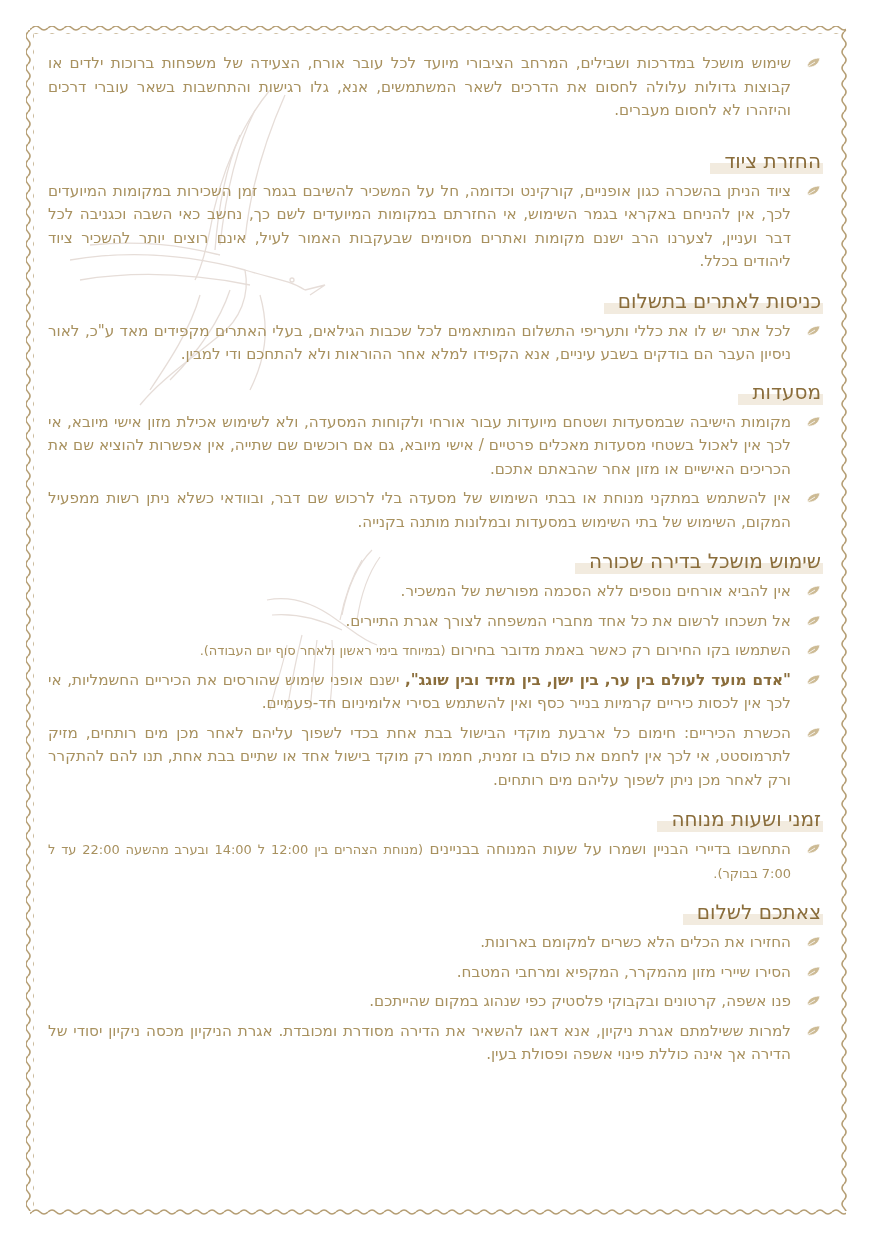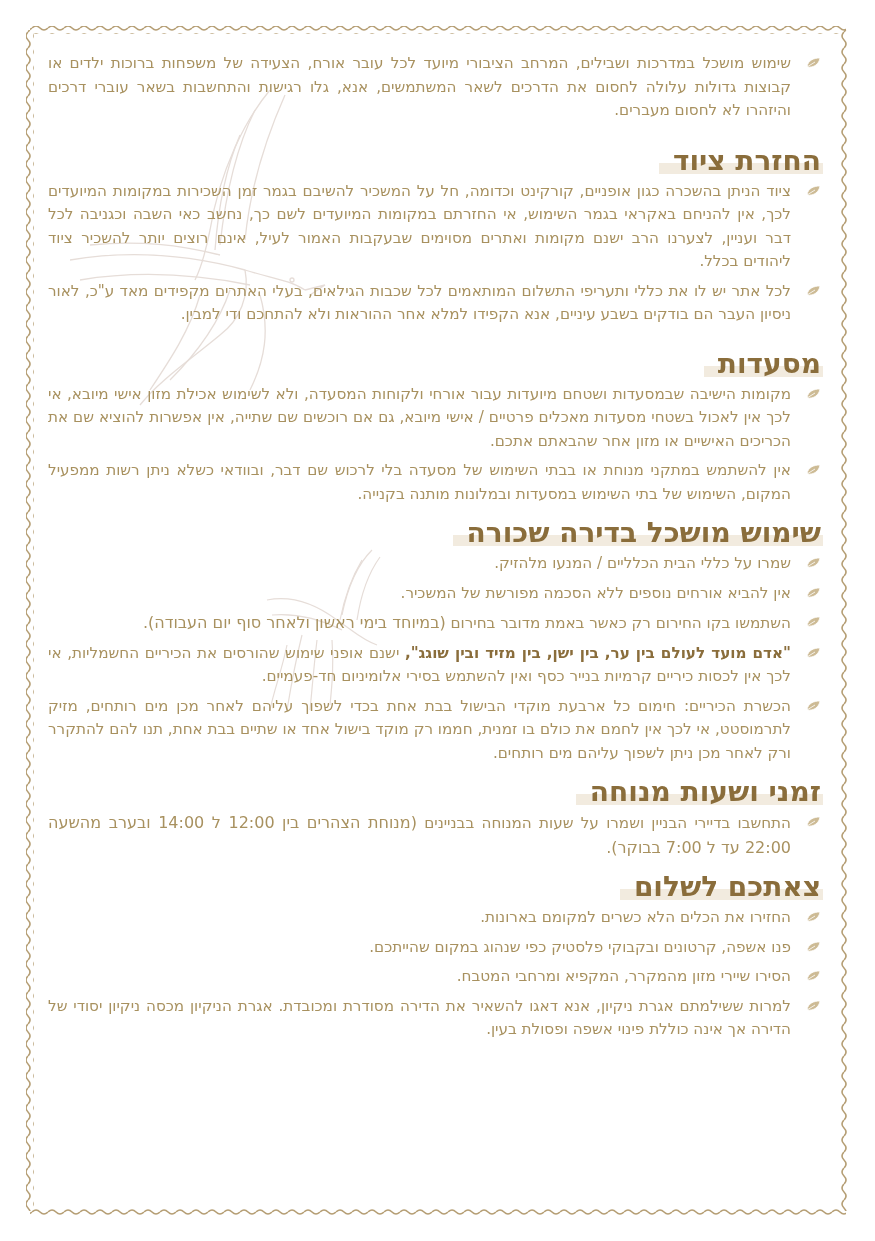--- a/index.html
+++ b/index.html
@@ -33,22 +33,22 @@
       direction: rtl;
     }
     .section-heading {
       display: flex;
       justify-content: flex-start;
       margin: 0;
     }
     .heading-text {
       display: inline-block;
       font-family: "DejaVu Sans", sans-serif;
-      font-weight: bold;
-      font-size: 28px;
+      font-weight: normal;
+      font-size: 20px;
       line-height: 26px;
       color: #8a6d3b;
       padding: 0 2px 0 0;
       background: linear-gradient(to bottom, transparent 0, transparent 58%, #f2ebdf 58%, #f2ebdf 100%);
       padding-left: 14px;
     }
     ul.items {
       list-style: none;
       margin: 6px 0 0 0;
       padding: 0;
@@ -63,21 +63,21 @@
       margin-bottom: 6px;
     }
     li.item .leaf {
       position: absolute;
       right: 2px;
       top: 5px;
       width: 15px;
       height: 12px;
     }
     .small {
-      font-size: 16px;
+      font-size: 13px;
     }
     .bold-quote {
       font-weight: bold;
       color: #8a6d3b;
     }
   </style>
 </head>
 <body>
 
 <svg class="page-frame" width="875" height="1241" viewBox="0 0 875 1241">
@@ -143,30 +143,33 @@
   </div>
   <ul class="items">
     <li class="item">
       <svg class="leaf" viewBox="0 0 15 12">
           <path d="M1 10 C2 3 8 1 14 1 C13 7 8 11 1 10 Z M1 10 L9 5" fill="#cdbb95" stroke="#fff" stroke-width="0.8"></path>
         </svg>
       <span>ציוד הניתן בהשכרה כגון אופניים, קורקינט וכדומה, חל על המשכיר להשיבם בגמר זמן השכירות במקומות המיועדים לכך, אין להניחם באקראי בגמר השימוש, אי החזרתם במקומות המיועדים לשם כך, נחשב כאי השבה וכגניבה לכל דבר ועניין, לצערנו הרב ישנם מקומות ואתרים מסוימים שבעקבות האמור לעיל, אינם רוצים יותר להשכיר ציוד ליהודים בכלל.</span>
     </li>
   </ul>
 
+  <div class="section-heading" style="margin-top:14px;">
+    <span class="heading-text">כניסות לאתרים בתשלום</span>
+  </div>
   <ul class="items">
     <li class="item">
       <svg class="leaf" viewBox="0 0 15 12">
           <path d="M1 10 C2 3 8 1 14 1 C13 7 8 11 1 10 Z M1 10 L9 5" fill="#cdbb95" stroke="#fff" stroke-width="0.8"></path>
         </svg>
       <span>לכל אתר יש לו את כללי ותעריפי התשלום המותאמים לכל שכבות הגילאים, בעלי האתרים מקפידים מאד ע"כ, לאור ניסיון העבר הם בודקים בשבע עיניים, אנא הקפידו למלא אחר ההוראות ולא להתחכם ודי למבין.</span>
     </li>
   </ul>
 
-  <div class="section-heading" style="margin-top:24px;">
+  <div class="section-heading" style="margin-top:12px;">
     <span class="heading-text">מסעדות</span>
   </div>
   <ul class="items">
     <li class="item">
       <svg class="leaf" viewBox="0 0 15 12">
           <path d="M1 10 C2 3 8 1 14 1 C13 7 8 11 1 10 Z M1 10 L9 5" fill="#cdbb95" stroke="#fff" stroke-width="0.8"></path>
         </svg>
       <span>מקומות הישיבה שבמסעדות ושטחם מיועדות עבור אורחי ולקוחות המסעדה, ולא לשימוש אכילת מזון אישי מיובא, אי לכך אין לאכול בשטחי מסעדות מאכלים פרטיים / אישי מיובא, גם אם רוכשים שם שתייה, אין אפשרות להוציא שם את הכריכים האישיים או מזון אחר שהבאתם אתכם.</span>
     </li>
     <li class="item">
@@ -178,32 +181,32 @@
   </ul>
 
   <div class="section-heading" style="margin-top:14px;">
     <span class="heading-text">שימוש מושכל בדירה שכורה</span>
   </div>
   <ul class="items">
     <li class="item">
       <svg class="leaf" viewBox="0 0 15 12">
           <path d="M1 10 C2 3 8 1 14 1 C13 7 8 11 1 10 Z M1 10 L9 5" fill="#cdbb95" stroke="#fff" stroke-width="0.8"></path>
         </svg>
-      <span>שמרו על כללי הבית הכלליים / המנעו מלהזיק.</span>
     </li>
     <li class="item">
       <svg class="leaf" viewBox="0 0 15 12">
           <path d="M1 10 C2 3 8 1 14 1 C13 7 8 11 1 10 Z M1 10 L9 5" fill="#cdbb95" stroke="#fff" stroke-width="0.8"></path>
         </svg>
       <span>אין להביא אורחים נוספים ללא הסכמה מפורשת של המשכיר.</span>
     </li>
     <li class="item">
       <svg class="leaf" viewBox="0 0 15 12">
           <path d="M1 10 C2 3 8 1 14 1 C13 7 8 11 1 10 Z M1 10 L9 5" fill="#cdbb95" stroke="#fff" stroke-width="0.8"></path>
         </svg>
+      <span>אל תשכחו לרשום את כל אחד מחברי המשפחה לצורך אגרת התיירים.</span>
     </li>
     <li class="item">
       <svg class="leaf" viewBox="0 0 15 12">
           <path d="M1 10 C2 3 8 1 14 1 C13 7 8 11 1 10 Z M1 10 L9 5" fill="#cdbb95" stroke="#fff" stroke-width="0.8"></path>
         </svg>
       <span>השתמשו בקו החירום רק כאשר באמת מדובר בחירום</span>
       <span class="small">(במיוחד בימי ראשון ולאחר סוף יום העבודה).</span>
     </li>
     <li class="item">
       <svg class="leaf" viewBox="0 0 15 12">
@@ -239,29 +242,29 @@
     <li class="item">
       <svg class="leaf" viewBox="0 0 15 12">
           <path d="M1 10 C2 3 8 1 14 1 C13 7 8 11 1 10 Z M1 10 L9 5" fill="#cdbb95" stroke="#fff" stroke-width="0.8"></path>
         </svg>
       <span>החזירו את הכלים הלא כשרים למקומם בארונות.</span>
     </li>
     <li class="item">
       <svg class="leaf" viewBox="0 0 15 12">
           <path d="M1 10 C2 3 8 1 14 1 C13 7 8 11 1 10 Z M1 10 L9 5" fill="#cdbb95" stroke="#fff" stroke-width="0.8"></path>
         </svg>
+      <span>הסירו שיירי מזון מהמקרר, המקפיא ומרחבי המטבח.</span>
+    </li>
+    <li class="item">
+      <svg class="leaf" viewBox="0 0 15 12">
+          <path d="M1 10 C2 3 8 1 14 1 C13 7 8 11 1 10 Z M1 10 L9 5" fill="#cdbb95" stroke="#fff" stroke-width="0.8"></path>
+        </svg>
       <span>פנו אשפה, קרטונים ובקבוקי פלסטיק כפי שנהוג במקום שהייתכם.</span>
     </li>
     <li class="item">
       <svg class="leaf" viewBox="0 0 15 12">
           <path d="M1 10 C2 3 8 1 14 1 C13 7 8 11 1 10 Z M1 10 L9 5" fill="#cdbb95" stroke="#fff" stroke-width="0.8"></path>
         </svg>
-      <span>הסירו שיירי מזון מהמקרר, המקפיא ומרחבי המטבח.</span>
-    </li>
-    <li class="item">
-      <svg class="leaf" viewBox="0 0 15 12">
-          <path d="M1 10 C2 3 8 1 14 1 C13 7 8 11 1 10 Z M1 10 L9 5" fill="#cdbb95" stroke="#fff" stroke-width="0.8"></path>
-        </svg>
       <span>למרות ששילמתם אגרת ניקיון, אנא דאגו להשאיר את הדירה מסודרת ומכובדת. אגרת הניקיון מכסה ניקיון יסודי של הדירה אך אינה כוללת פינוי אשפה ופסולת בעין.</span>
     </li>
   </ul>
 
 </div>
 
 </body></html>

